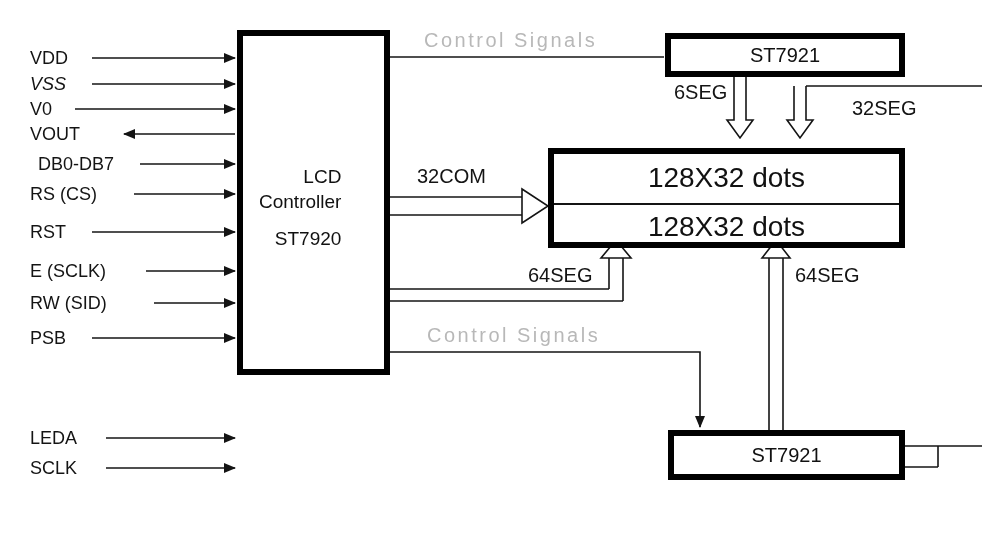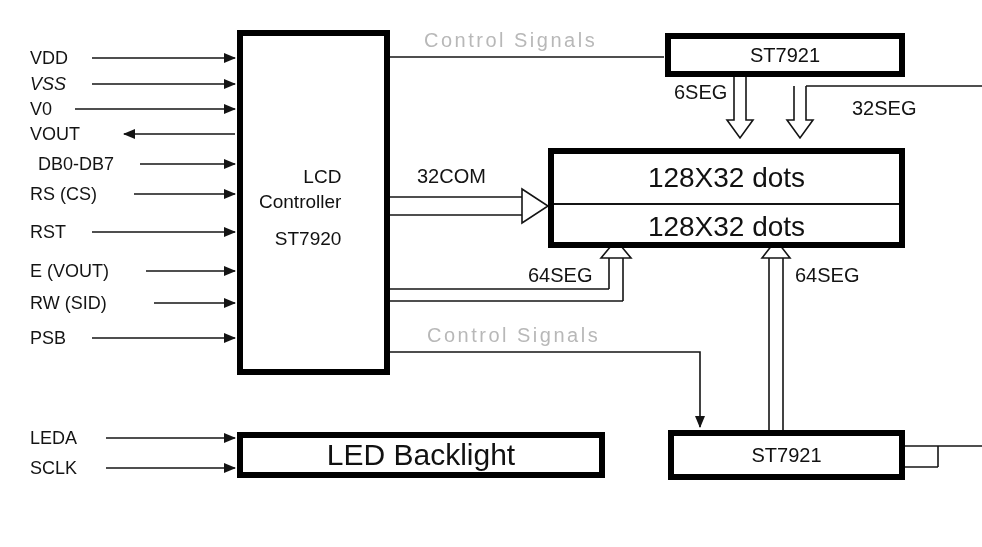--- a/index.html
+++ b/index.html
@@ -91,21 +91,21 @@
     <line x1="938" y1="467" x2="938" y2="446" stroke="#141414" stroke-width="1.6"></line>
   </svg>
 
   <div class="lbl pin" style="left:30px;top:47px;">VDD</div>
   <div class="lbl pin" style="left:30px;top:73px;font-style:italic;">VSS</div>
   <div class="lbl pin" style="left:30px;top:98px;">V0</div>
   <div class="lbl pin" style="left:30px;top:123px;">VOUT</div>
   <div class="lbl pin" style="left:30px;top:153px;margin-left:8px;">DB0-DB7</div>
   <div class="lbl pin" style="left:30px;top:183px;">RS (CS)</div>
   <div class="lbl pin" style="left:30px;top:221px;">RST</div>
-  <div class="lbl pin" style="left:30px;top:260px;">E (VOUT)</div>
+  <div class="lbl pin" style="left:30px;top:260px;">E (SCLK)</div>
   <div class="lbl pin" style="left:30px;top:292px;">RW (SID)</div>
   <div class="lbl pin" style="left:30px;top:327px;">PSB</div>
 
   <div class="lbl pin" style="left:30px;top:427px;">LEDA</div>
   <div class="lbl pin" style="left:30px;top:457px;">SCLK</div>
 
   <div class="box" style="left:237px;top:30px;width:153px;height:345px;">
     <div class="ctrl-text" style="position:absolute;left:16px;top:128px;">
       <div>LCD</div>
       <div>Controller</div>
@@ -116,23 +116,20 @@
   <div class="box center" style="left:665px;top:33px;width:240px;height:44px;">
     <span class="chip-text">ST7921</span>
   </div>
 
   <div class="box" style="left:548px;top:140px;width:357px;height:100px;margin-top:8px;">
     <div class="center panel-text" style="position:absolute;left:0;right:0;top:0;height:48px;">128X32 dots</div>
     <div class="divider" style="top:49px;"></div>
     <div class="center panel-text" style="position:absolute;left:0;right:0;top:51px;height:44px;">128X32 dots</div>
   </div>
 
-  <div class="box center" style="left:237px;top:432px;width:368px;height:46px;">
-    <span class="backlight-text">LED Backlight</span>
-  </div>
 
   <div class="box center" style="left:668px;top:430px;width:237px;height:50px;">
     <span class="chip-text">ST7921</span>
   </div>
 
   <div class="lbl ghost" style="left:424px;top:28px;">Control Signals</div>
   <div class="lbl ghost" style="left:427px;top:323px;">Control Signals</div>
   <div class="lbl bus" style="left:674px;top:80px;">6SEG</div>
   <div class="lbl bus" style="left:824px;top:96px;margin-left:28px;">32SEG</div>
   <div class="lbl bus" style="left:417px;top:164px;">32COM</div>

